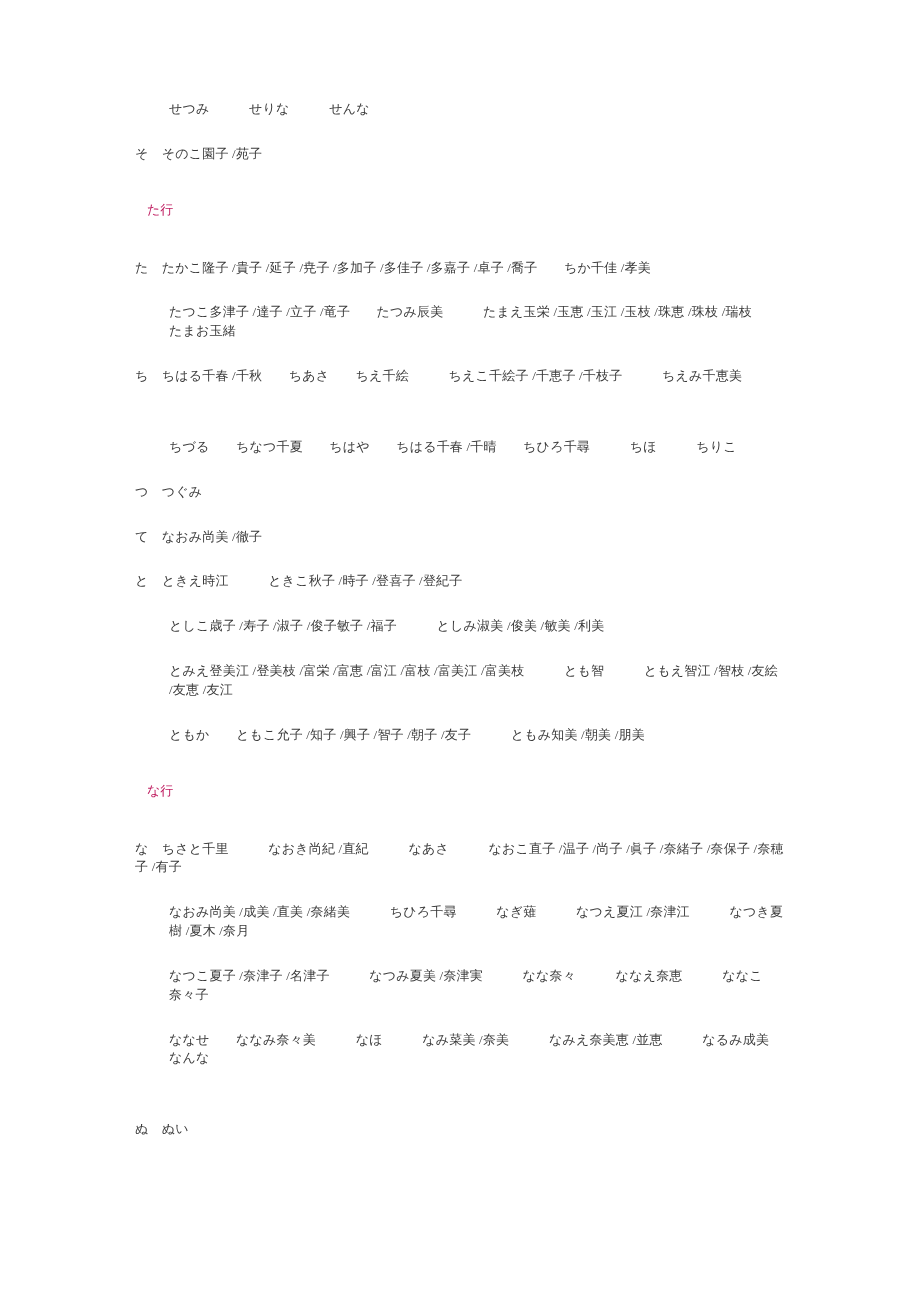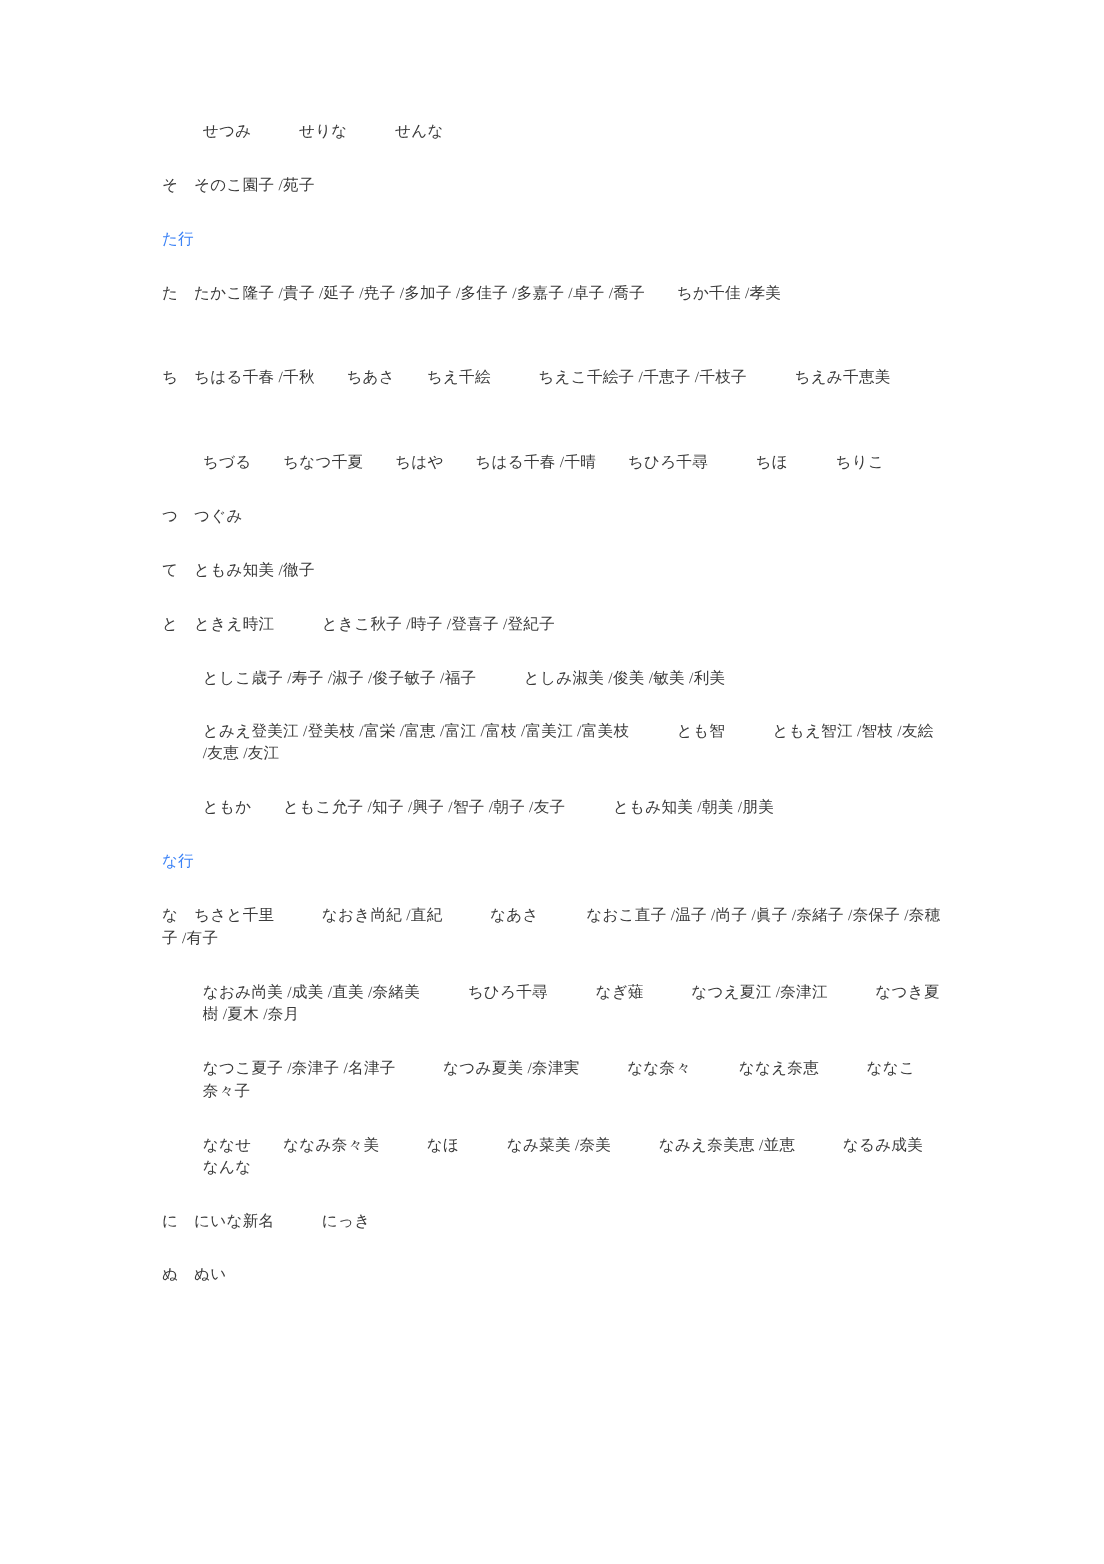--- a/index.html
+++ b/index.html
@@ -36,23 +36,24 @@
     word-break: break-all;
     color: #3a3a3a;
     font-size: 13px;
     letter-spacing: 0.2px;
   }
   
   .spacer-sm { height: 26px; }
 
   .section-head {
     line-height: 1.45;
-    margin: 0;
+    margin: 12px;
     font-size: 13px;
-    color: #3b82f6;
+    color: #be185d;
+    font-family: Liberation Mono, monospace;
   }
 
   
   .indent-0 { padding-left: 0; }
   .indent-1 { padding-left: 34px; }
 </style>
 </head>
 <body>
 
 <div class="page">
@@ -63,34 +64,35 @@
 
     <div class="entry-line indent-0">そ　そのこ園子 /苑子</div>
     <div class="spacer-sm"></div>
 
     <div class="section-head indent-0">た行</div>
     <div class="spacer-sm"></div>
 
     <div class="entry-line indent-0">た　たかこ隆子 /貴子 /延子 /尭子 /多加子 /多佳子 /多嘉子 /卓子 /喬子　　ちか千佳 /孝美</div>
     <div class="spacer-sm"></div>
 
+    <div class="entry-line indent-1">たつこ多津子 /達子 /立子 /竜子　　たつみ辰美　　　たまえ玉栄 /玉恵 /玉江 /玉枝 /珠恵 /珠枝 /瑞枝　　　たまお玉緒</div>
     <div class="spacer-sm"></div>
 
     <div class="entry-line indent-0">ち　ちはる千春 /千秋　　ちあさ　　ちえ千絵　　　ちえこ千絵子 /千恵子 /千枝子　　　ちえみ千恵美</div>
     <div class="spacer-sm"></div>
 
     <div class="spacer-sm"></div>
 
     <div class="entry-line indent-1">ちづる　　ちなつ千夏　　ちはや　　ちはる千春 /千晴　　ちひろ千尋　　　ちほ　　　ちりこ</div>
     <div class="spacer-sm"></div>
 
     <div class="entry-line indent-0">つ　つぐみ</div>
     <div class="spacer-sm"></div>
 
-    <div class="entry-line indent-0">て　ともみ知美 /徹子</div>
+    <div class="entry-line indent-0">て　なおみ尚美 /徹子</div>
     <div class="spacer-sm"></div>
 
     <div class="entry-line indent-0">と　ときえ時江　　　ときこ秋子 /時子 /登喜子 /登紀子</div>
     <div class="spacer-sm"></div>
 
     <div class="entry-line indent-1">としこ歳子 /寿子 /淑子 /俊子敏子 /福子　　　としみ淑美 /俊美 /敏美 /利美</div>
     <div class="spacer-sm"></div>
 
     <div class="entry-line indent-1">とみえ登美江 /登美枝 /富栄 /富恵 /富江 /富枝 /富美江 /富美枝　　　とも智　　　ともえ智江 /智枝 /友絵 /友恵 /友江</div>
     <div class="spacer-sm"></div>
@@ -106,19 +108,18 @@
 
     <div class="entry-line indent-1">なおみ尚美 /成美 /直美 /奈緒美　　　ちひろ千尋　　　なぎ薙　　　なつえ夏江 /奈津江　　　なつき夏樹 /夏木 /奈月</div>
     <div class="spacer-sm"></div>
 
     <div class="entry-line indent-1">なつこ夏子 /奈津子 /名津子　　　なつみ夏美 /奈津実　　　なな奈々　　　ななえ奈恵　　　ななこ奈々子</div>
     <div class="spacer-sm"></div>
 
     <div class="entry-line indent-1">ななせ　　ななみ奈々美　　　なほ　　　なみ菜美 /奈美　　　なみえ奈美恵 /並恵　　　なるみ成美　　　なんな</div>
     <div class="spacer-sm"></div>
 
-    <div class="entry-line indent-0">に　にいな新名　　　にっき</div>
     <div class="spacer-sm"></div>
 
     <div class="entry-line indent-0">ぬ　ぬい</div>
 
   </div>
 </div>
 
 </body></html>

